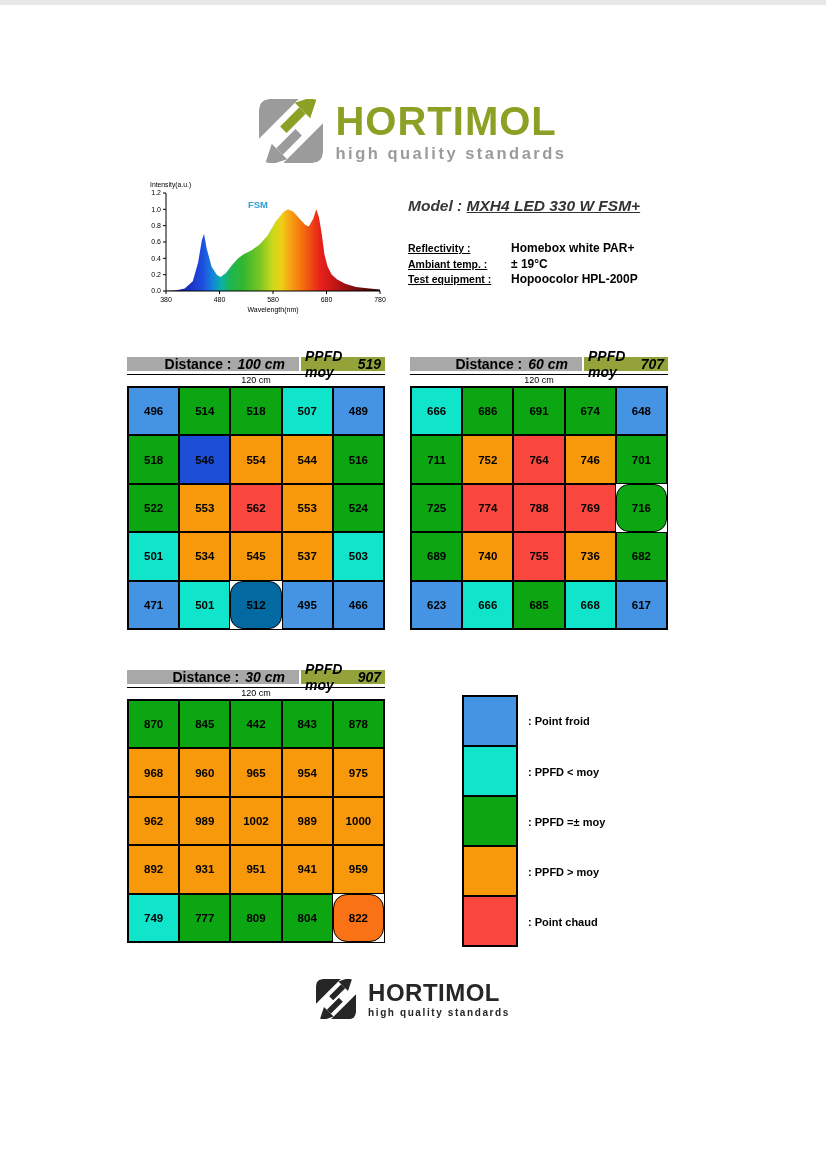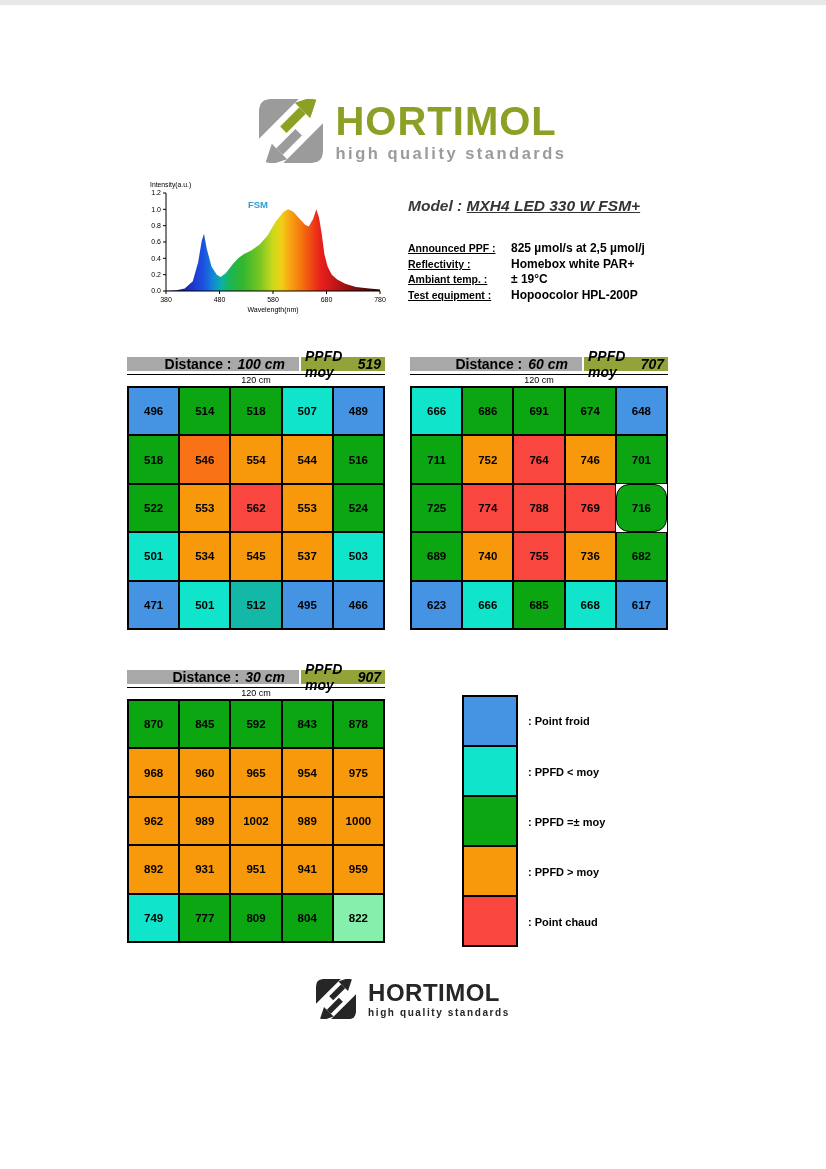--- a/index.html
+++ b/index.html
@@ -136,24 +136,20 @@
       </svg>
   </div>
 
   <div class="model-block">
     <div class="model-title">
       <span>Model :</span>
       <span class="model-name">MXH4 LED 330 W FSM+</span>
     </div>
     <div class="specs">
       <div class="spec-row">
-        <span class="spec-label">Announced PPF :</span>
-        <span class="spec-value">825 µmol/s at 2,5 µmol/j</span>
-      </div>
-      <div class="spec-row">
         <span class="spec-label">Reflectivity :</span>
         <span class="spec-value">Homebox white PAR+</span>
       </div>
       <div class="spec-row">
         <span class="spec-label">Ambiant temp. :</span>
         <span class="spec-value">± 19°C</span>
       </div>
       <div class="spec-row">
         <span class="spec-label">Test equipment :</span>
         <span class="spec-value">Hopoocolor HPL-200P</span>
@@ -173,37 +169,37 @@
       </div>
     </div>
     <div class="size-label">120 cm</div>
     <div class="grid-cells">
         <div class="cell" style="background: rgb(69, 147, 227);">496</div>
         <div class="cell" style="background: rgb(11, 166, 17);">514</div>
         <div class="cell" style="background: rgb(11, 166, 17);">518</div>
         <div class="cell" style="background: rgb(16, 229, 203);">507</div>
         <div class="cell" style="background: rgb(69, 147, 227);">489</div>
         <div class="cell" style="background: rgb(11, 166, 17);">518</div>
-        <div class="cell" style="background: #f97316;">546</div>
+        <div class="cell" style="background: #1d4ed8;">546</div>
         <div class="cell" style="background: rgb(248, 152, 11);">554</div>
         <div class="cell" style="background: rgb(248, 152, 11);">544</div>
         <div class="cell" style="background: rgb(11, 166, 17);">516</div>
         <div class="cell" style="background: rgb(11, 166, 17);">522</div>
         <div class="cell" style="background: rgb(248, 152, 11);">553</div>
         <div class="cell" style="background: rgb(249, 70, 62);">562</div>
         <div class="cell" style="background: rgb(248, 152, 11);">553</div>
         <div class="cell" style="background: rgb(11, 166, 17);">524</div>
         <div class="cell" style="background: rgb(16, 229, 203);">501</div>
         <div class="cell" style="background: rgb(248, 152, 11);">534</div>
         <div class="cell" style="background: rgb(248, 152, 11);">545</div>
         <div class="cell" style="background: rgb(248, 152, 11);">537</div>
         <div class="cell" style="background: rgb(16, 229, 203);">503</div>
         <div class="cell" style="background: rgb(69, 147, 227);">471</div>
         <div class="cell" style="background: rgb(16, 229, 203);">501</div>
-        <div class="cell" style="background: #14b8a6;">512</div>
+        <div class="cell" style="background: #0369a1; border-radius: 13px;">512</div>
         <div class="cell" style="background: rgb(69, 147, 227);">495</div>
         <div class="cell" style="background: rgb(69, 147, 227);">466</div>
       </div>
   </div>
 
   <div class="grid-block grid-2">
     <div class="grid-header">
       <div class="hdr-distance">
         <span>Distance :</span>
         <span class="dval">60 cm</span>
@@ -251,21 +247,21 @@
       </div>
       <div class="hdr-ppfd">
         <span>PPFD moy</span>
         <span>907</span>
       </div>
     </div>
     <div class="size-label">120 cm</div>
     <div class="grid-cells">
         <div class="cell" style="background: rgb(11, 166, 17);">870</div>
         <div class="cell" style="background: rgb(11, 166, 17);">845</div>
-        <div class="cell" style="background: rgb(11, 166, 17);">592</div>
+        <div class="cell" style="background: rgb(11, 166, 17);">442</div>
         <div class="cell" style="background: rgb(11, 166, 17);">843</div>
         <div class="cell" style="background: rgb(11, 166, 17);">878</div>
         <div class="cell" style="background: rgb(248, 152, 11);">968</div>
         <div class="cell" style="background: rgb(248, 152, 11);">960</div>
         <div class="cell" style="background: rgb(248, 152, 11);">965</div>
         <div class="cell" style="background: rgb(248, 152, 11);">954</div>
         <div class="cell" style="background: rgb(248, 152, 11);">975</div>
         <div class="cell" style="background: rgb(248, 152, 11);">962</div>
         <div class="cell" style="background: rgb(248, 152, 11);">989</div>
         <div class="cell" style="background: rgb(248, 152, 11);">1002</div>
@@ -273,21 +269,21 @@
         <div class="cell" style="background: rgb(248, 152, 11);">1000</div>
         <div class="cell" style="background: rgb(248, 152, 11);">892</div>
         <div class="cell" style="background: rgb(248, 152, 11);">931</div>
         <div class="cell" style="background: rgb(248, 152, 11);">951</div>
         <div class="cell" style="background: rgb(248, 152, 11);">941</div>
         <div class="cell" style="background: rgb(248, 152, 11);">959</div>
         <div class="cell" style="background: rgb(16, 229, 203);">749</div>
         <div class="cell" style="background: rgb(11, 166, 17);">777</div>
         <div class="cell" style="background: rgb(11, 166, 17);">809</div>
         <div class="cell" style="background: rgb(11, 166, 17);">804</div>
-        <div class="cell" style="background: #86efac;">822</div>
+        <div class="cell" style="background: #f97316; border-radius: 14px;">822</div>
       </div>
   </div>
 
   <div class="legend">
       <div class="legend-row">
         <div class="legend-swatch" style="background: rgb(69, 147, 227);"></div>
         <span class="legend-label">: Point froid</span>
       </div>
       <div class="legend-row">
         <div class="legend-swatch" style="background: rgb(16, 229, 203);"></div>

